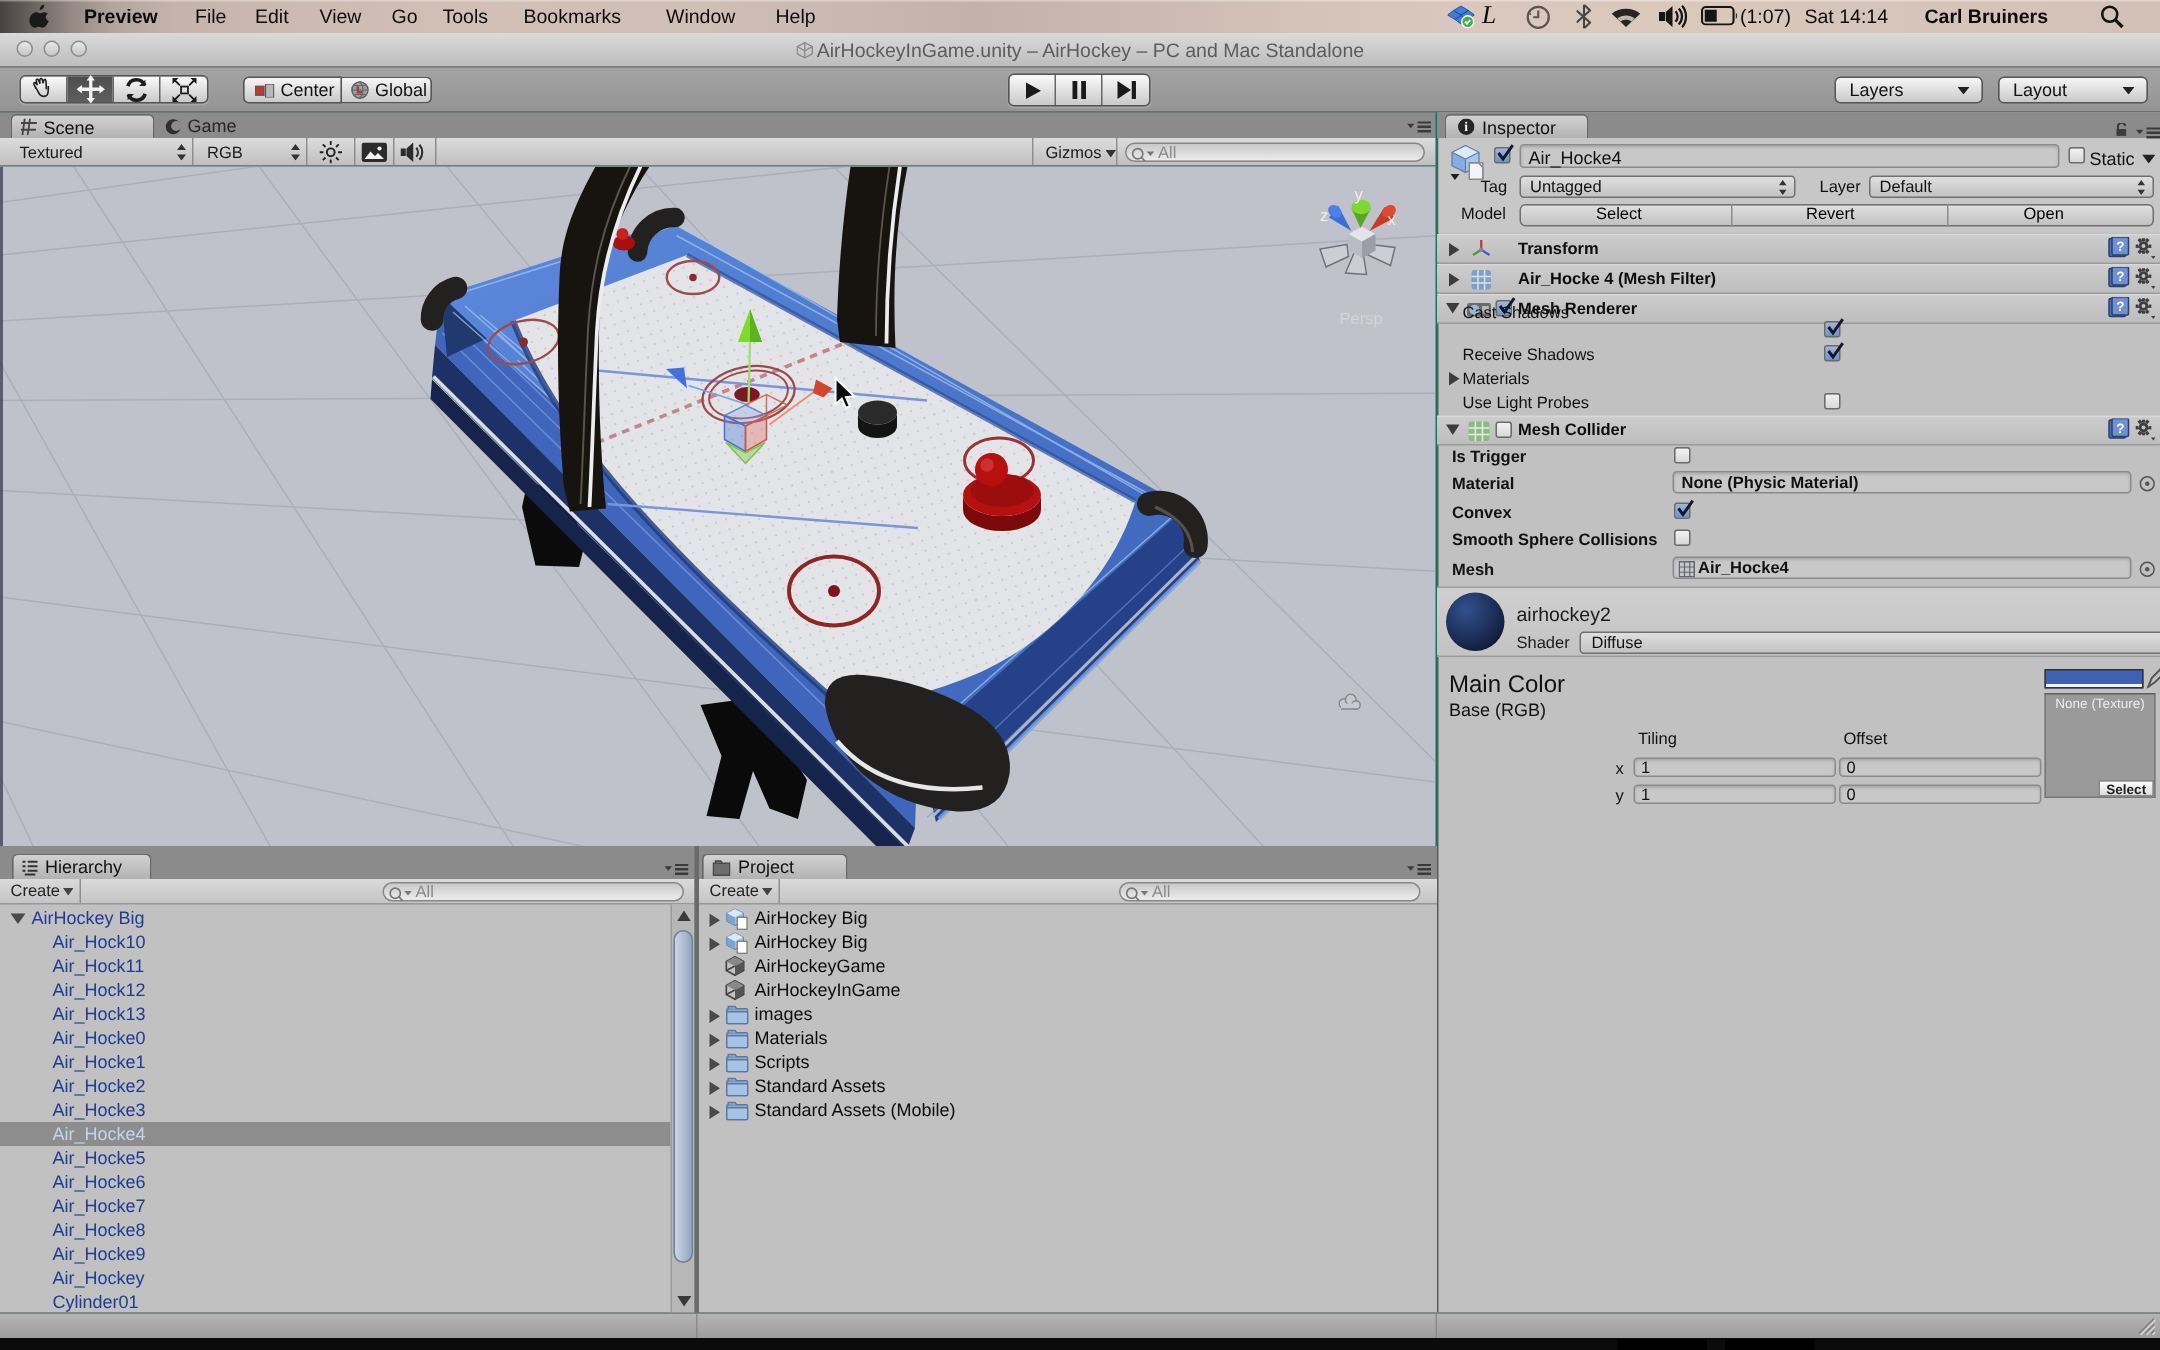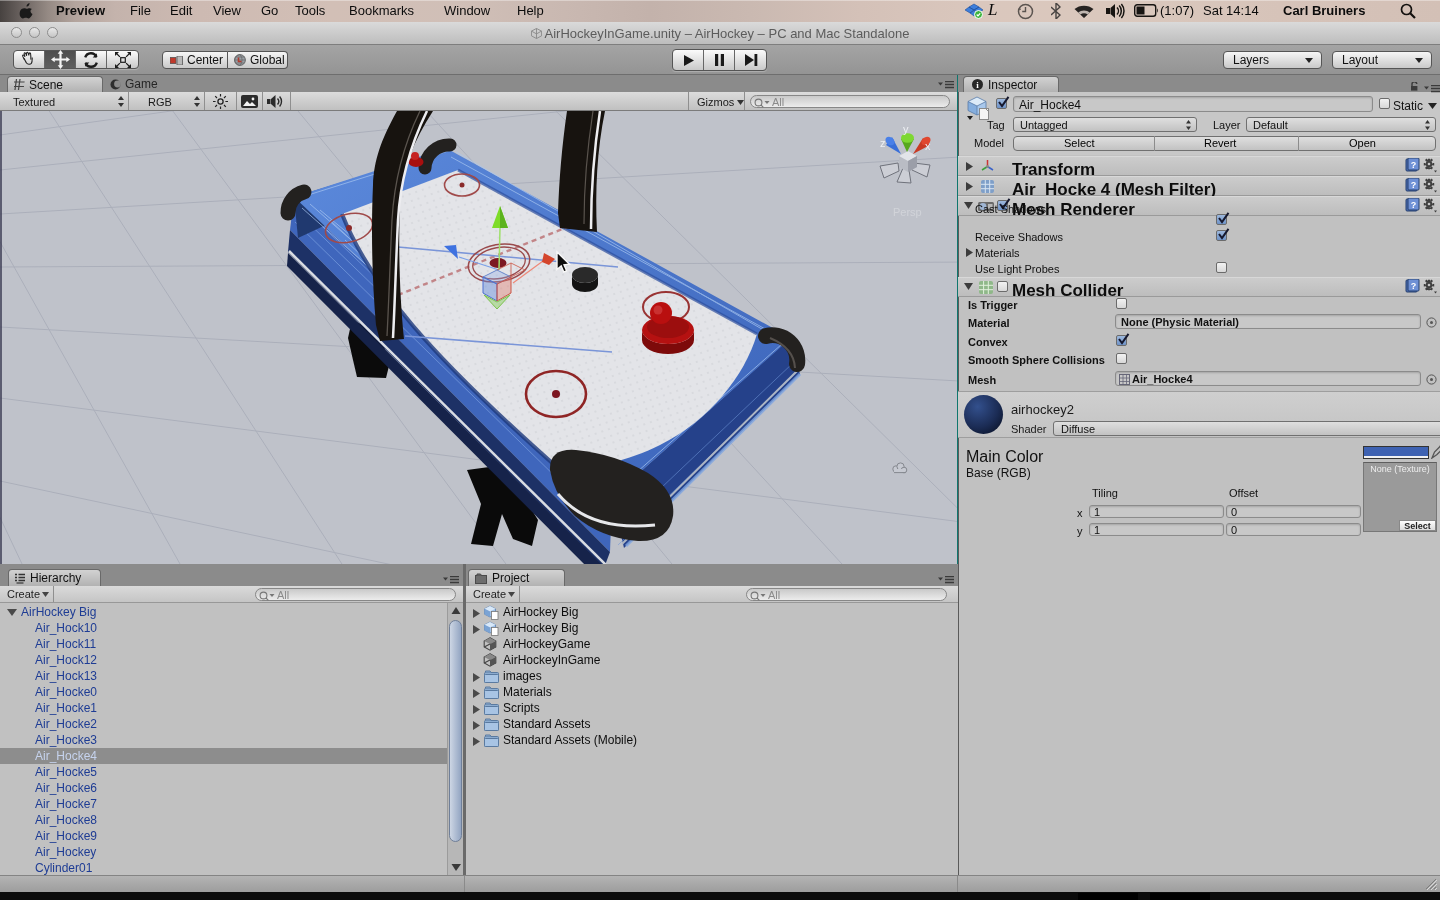--- a/index.html
+++ b/index.html
@@ -30,21 +30,21 @@
 .vdiv{position:absolute;top:0;width:1px;height:18px;background:#8f8f8f;}
 .searchpill{position:absolute;height:13px;border:1px solid #878787;border-radius:8px;background:linear-gradient(#c9c9c9,#ececec);font-size:11px;color:#8a8a8a;}
 
 #inspector{left:958px;top:75px;width:482px;height:800px;background:#c1c1c1;border-left:1px solid #5a5a5a;}
 .ins-row-label{position:absolute;font-size:11px;color:#111;}
 .chk{position:absolute;width:11px;height:11px;border:1px solid #6b6b6b;border-radius:2px;background:linear-gradient(#f2f2f2,#d8d8d8);}
 .chk.blue{background:linear-gradient(#9db8dd,#6f93c8);}
 .field{position:absolute;border:1px solid #8b8b8b;border-radius:3px;background:#c8c8c8;box-shadow:inset 0 1px 2px rgba(0,0,0,.18);font-size:11px;color:#111;}
 .ddown{position:absolute;border:1px solid #707070;border-radius:3px;background:linear-gradient(#dfdfdf,#c2c2c2);font-size:11px;color:#111;}
 .hdr{position:absolute;left:958px;width:482px;height:20px;background:linear-gradient(#cccccc,#bdbdbd);border-top:1px solid #d8d8d8;border-bottom:1px solid #9a9a9a;}
-.hdr b{position:absolute;left:54px;top:3px;font-size:17px;color:#0d0d0d;}
+.hdr b{position:absolute;left:54px;top:3px;font-size:11px;color:#0d0d0d;}
 .bold{font-weight:bold;}
 
 #bottombar{left:0;top:564px;width:958px;height:22px;background:#8b8b8b;}
 .ptoolbar{position:absolute;height:17px;background:linear-gradient(#dadada,#c5c5c5);border-bottom:1px solid #989898;}
 .hitem{position:absolute;font-size:12px;color:#1e3c94;}
 .pitem{position:absolute;font-size:12px;color:#0d0d0d;}
 #statusbar{left:0;top:875px;width:1440px;height:17px;background:linear-gradient(#b4b4b4,#9d9d9d);border-top:1px solid #848484;}
 #dock{left:0;top:892px;width:1440px;height:8px;background:#0b0b0b;}
 </style></head>
 <body>
@@ -189,21 +189,21 @@
         <path d="M0 1.5h5L2.5 4.5z" fill="#3a3a3a"></path>
         <path d="M7 .5h9M7 3.5h9M7 6.5h9" stroke="#3a3a3a" stroke-width="1.6"></path>
       </svg>
 </div>
 <div id="scenetb" class="abs">
  <span class="abs" style="left:13px;top:4px;">Textured</span>
  <svg class="abs" style="left:117px;top:4px" width="8" height="11" viewBox="0 0 8 11">
         <path d="M4 0l3 4H1zM4 11 1 7h6z" fill="#333"></path>
       </svg>
  <span class="vdiv" style="left:128px;"></span>
- <span class="abs" style="left:148px;top:4px;">RGB</span>
+ <span class="abs" style="left:138px;top:4px;">RGB</span>
  <svg class="abs" style="left:193px;top:4px" width="8" height="11" viewBox="0 0 8 11">
         <path d="M4 0l3 4H1zM4 11 1 7h6z" fill="#333"></path>
       </svg>
  <span class="vdiv" style="left:204px;"></span>
  <svg class="abs" style="left:213px;top:2px" width="15" height="15" viewBox="0 0 15 15">
         <circle cx="7.5" cy="7.5" r="2.6" fill="none" stroke="#222" stroke-width="1.3"></circle>
         <g stroke="#222" stroke-width="1.2">
           <path d="M7.5 0v2.6M7.5 12.4V15M0 7.5h2.6M12.4 7.5H15M2.2 2.2l1.8 1.8M11 11l1.8 1.8M12.8 2.2 11 4M4 11l-1.8 1.8"></path>
         </g>
       </svg>

